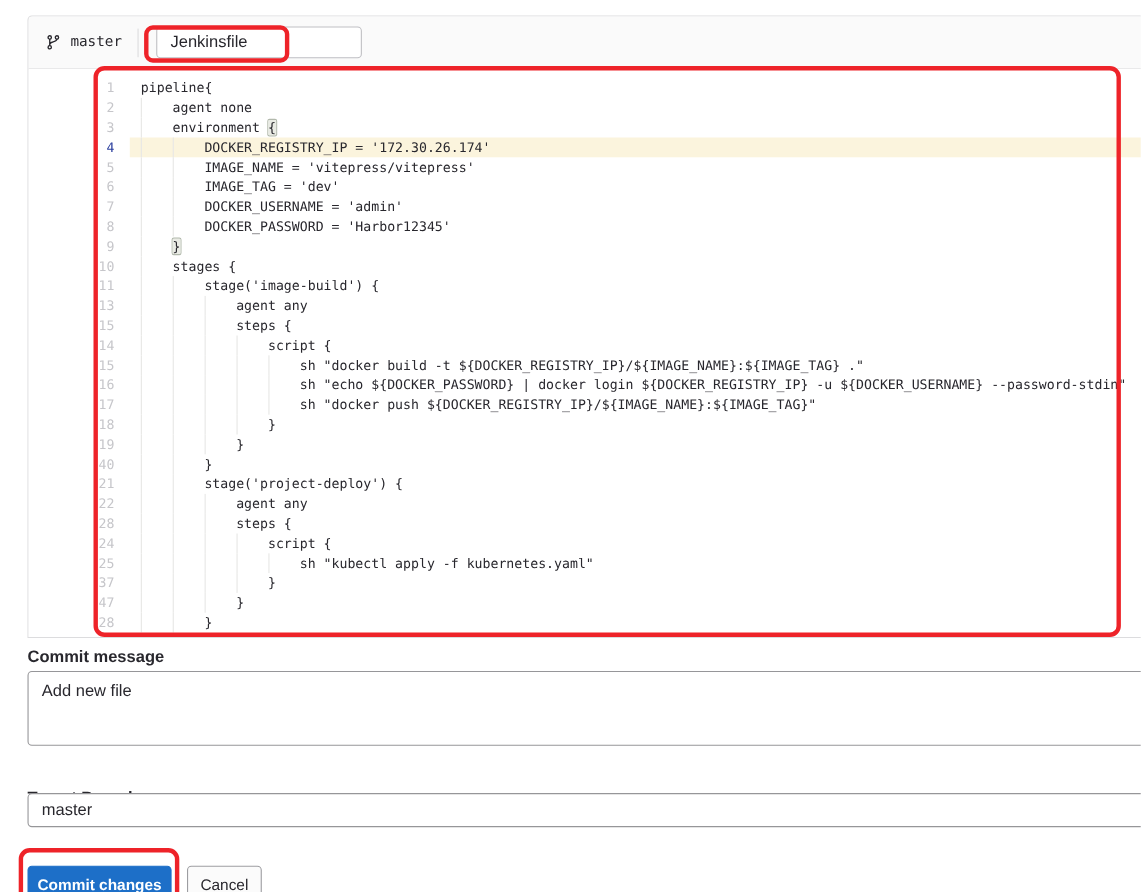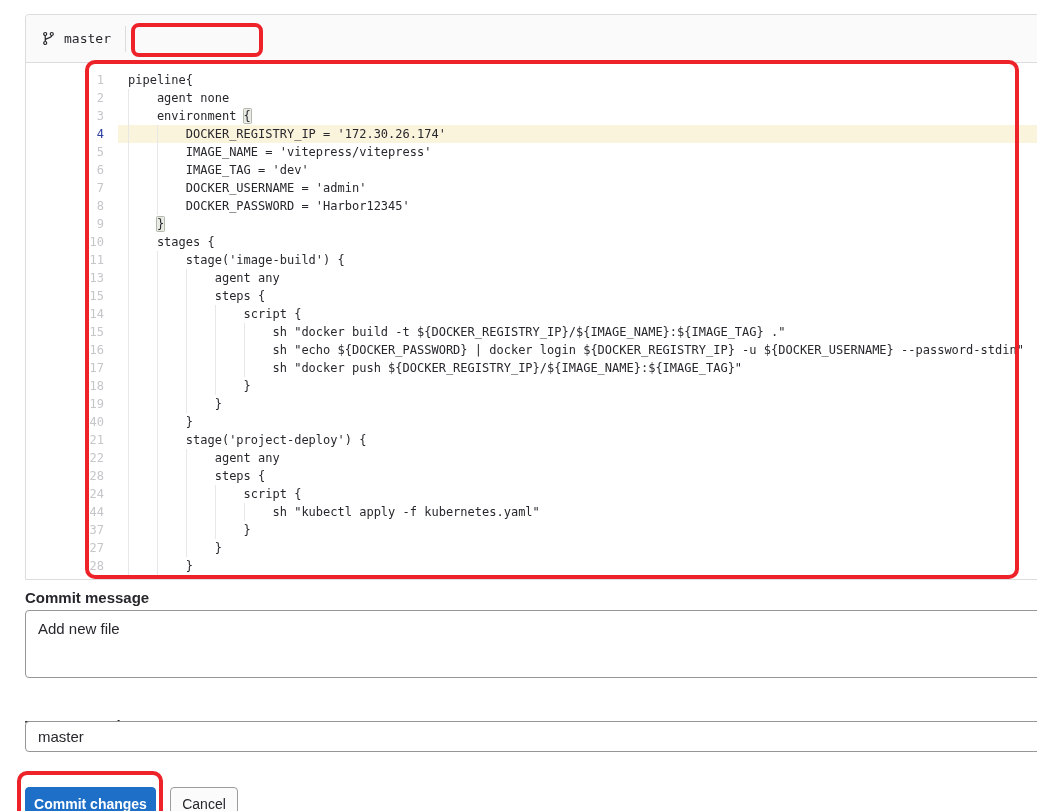--- a/index.html
+++ b/index.html
@@ -72,20 +72,21 @@
             <circle cx="4.5" cy="3.2" r="1.6"></circle>
             <circle cx="4.5" cy="12.8" r="1.6"></circle>
             <circle cx="11.5" cy="3.2" r="1.6"></circle>
             <path d="M4.5 4.8 v6.4 M11.5 4.8 c0 3.4 -7 2.2 -7 5.2"></path>
           </g>
         </svg>
       </span>
       <span class="branch-name">master</span>
     </div>
     <div class="header-divider"></div>
+    <input class="filename-input" type="text" value="Jenkinsfile" style="">
   </div>
 
   <div class="editor">
     <div>
         <div class="code-line">
           <span class="ln">1</span>
           <span class="lc">pipeline{</span>
         </div>
         <div class="code-line">
           <span class="ln">2</span>
@@ -173,29 +174,29 @@
         </div>
         <div class="code-line">
           <span class="ln">28</span>
           <span class="lc"><i class="g" style="left: calc(0ch + 10px);"></i><i class="g" style="left: calc(4ch + 10px);"></i><i class="g" style="left: calc(8ch + 10px);"></i>            steps {</span>
         </div>
         <div class="code-line">
           <span class="ln">24</span>
           <span class="lc"><i class="g" style="left: calc(0ch + 10px);"></i><i class="g" style="left: calc(4ch + 10px);"></i><i class="g" style="left: calc(8ch + 10px);"></i><i class="g" style="left: calc(12ch + 10px);"></i>                script {</span>
         </div>
         <div class="code-line">
-          <span class="ln">44</span>
+          <span class="ln">25</span>
           <span class="lc"><i class="g" style="left: calc(0ch + 10px);"></i><i class="g" style="left: calc(4ch + 10px);"></i><i class="g" style="left: calc(8ch + 10px);"></i><i class="g" style="left: calc(12ch + 10px);"></i><i class="g" style="left: calc(16ch + 10px);"></i>                    sh "kubectl apply -f kubernetes.yaml"</span>
         </div>
         <div class="code-line">
           <span class="ln">37</span>
           <span class="lc"><i class="g" style="left: calc(0ch + 10px);"></i><i class="g" style="left: calc(4ch + 10px);"></i><i class="g" style="left: calc(8ch + 10px);"></i><i class="g" style="left: calc(12ch + 10px);"></i>                }</span>
         </div>
         <div class="code-line">
-          <span class="ln">27</span>
+          <span class="ln">47</span>
           <span class="lc"><i class="g" style="left: calc(0ch + 10px);"></i><i class="g" style="left: calc(4ch + 10px);"></i><i class="g" style="left: calc(8ch + 10px);"></i>            }</span>
         </div>
         <div class="code-line">
           <span class="ln">28</span>
           <span class="lc"><i class="g" style="left: calc(0ch + 10px);"></i><i class="g" style="left: calc(4ch + 10px);"></i>        }</span>
         </div>
       </div>
   </div>
 </div>
 

